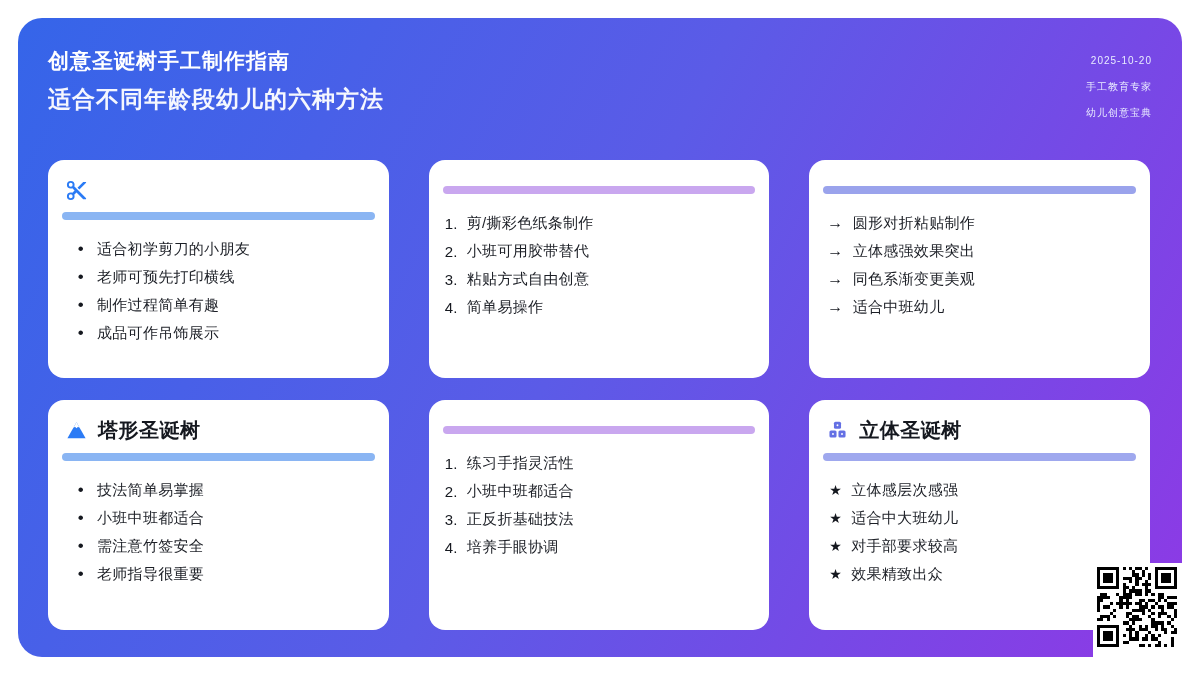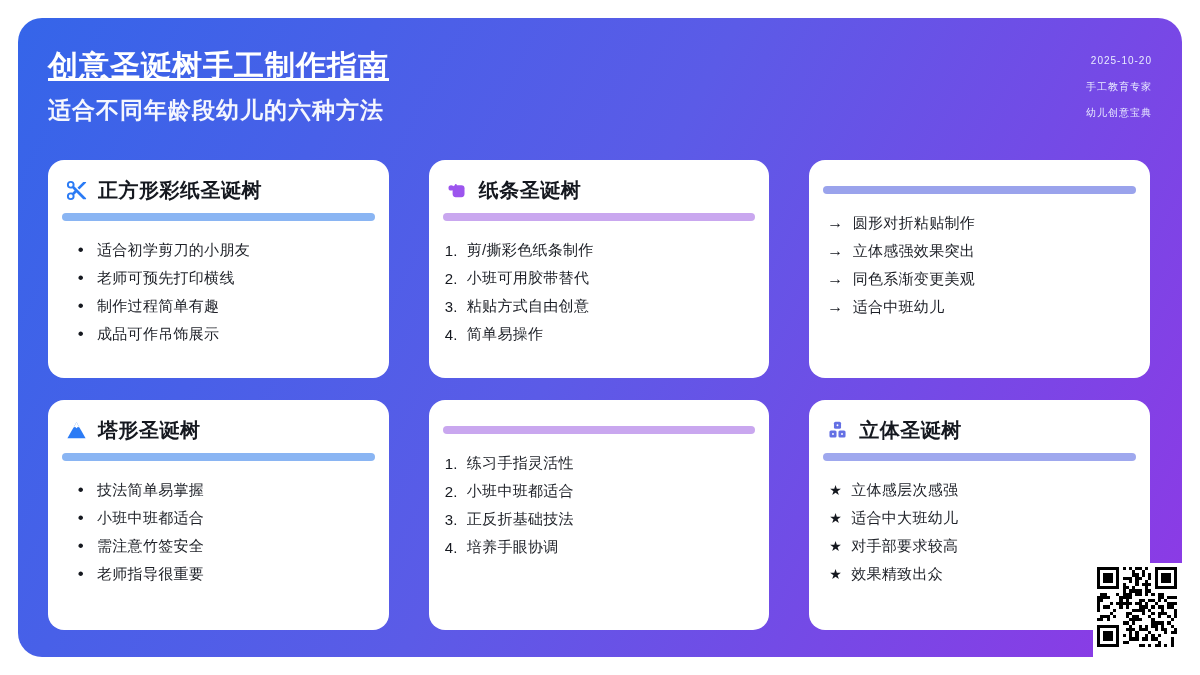--- a/index.html
+++ b/index.html
@@ -8,21 +8,21 @@
     background:#ffffff;
     font-family:"Liberation Sans","DejaVu Sans",sans-serif;
   }
   .canvas{
     position:absolute;left:18px;top:18px;right:18px;bottom:18px;
     border-radius:24px;
     background:linear-gradient(118deg,#3565e9 0%,#5b5be7 48%,#8e39e5 100%);
   }
   
   .header{position:absolute;left:30px;top:30px;right:30px;display:flex;justify-content:space-between;}
-  .title{font-size:30px;font-weight:600;color:#ffffff;letter-spacing:1px;line-height:1.2;text-decoration:underline;}
+  .title{font-size:21px;font-weight:600;color:#ffffff;letter-spacing:1px;line-height:1.2;}
   .subtitle{font-size:23px;font-weight:700;color:rgba(255,255,255,0.95);letter-spacing:1px;margin-top:11px;}
   .meta{text-align:right;font-size:10px;color:#e9ecff;line-height:26px;letter-spacing:1px;}
   
   .grid{
     position:absolute;left:30px;right:32px;top:142px;
     display:grid;grid-template-columns:repeat(3,1fr);
     grid-template-rows:218px 230px;column-gap:40px;row-gap:22px;
   }
   .card{
     background:#ffffff;border-radius:16px;padding:17px 14px 0 14px;
@@ -63,21 +63,20 @@
   </div>
 
   <div class="grid">
   <div class="card">
     <div class="card-head">
       <span class="icon-wrap">
             <svg viewBox="0 0 24 24" width="23" height="23">
               <path fill="#2b7bf5" d="M9.64,7.64C9.87,7.14 10,6.59 10,6A4,4 0 0,0 6,2A4,4 0 0,0 2,6A4,4 0 0,0 6,10C6.59,10 7.14,9.87 7.64,9.64L10,12L7.64,14.36C7.14,14.13 6.59,14 6,14A4,4 0 0,0 2,18A4,4 0 0,0 6,22A4,4 0 0,0 10,18C10,17.41 9.87,16.86 9.64,16.36L12,14L19,21H22V20L9.64,7.64M6,8A2,2 0 0,1 4,6A2,2 0 0,1 6,4A2,2 0 0,1 8,6A2,2 0 0,1 6,8M6,20A2,2 0 0,1 4,18A2,2 0 0,1 6,16A2,2 0 0,1 8,18A2,2 0 0,1 6,20M19,3L13,9L15,11L22,4V3H19"></path>
             </svg>
           </span>
-      <span class="card-title">正方形彩纸圣诞树</span>
     </div>
     <div class="card-bar" style="background: rgb(138, 181, 243);"></div>
     <div class="card-list">
           <div class="card-item">
             <span class="marker m-bullet">•</span>
             <span>适合初学剪刀的小朋友</span>
           </div>
           <div class="card-item">
             <span class="marker m-bullet">•</span>
             <span>老师可预先打印横线</span>
@@ -87,30 +86,20 @@
             <span>制作过程简单有趣</span>
           </div>
           <div class="card-item">
             <span class="marker m-bullet">•</span>
             <span>成品可作吊饰展示</span>
           </div>
         </div>
   </div>
 
   <div class="card">
-    <div class="card-head">
-      <span class="icon-wrap">
-            <svg viewBox="0 0 24 24" width="22" height="22">
-              <circle cx="5.6" cy="8.6" r="2.9" fill="#9c55ee"></circle>
-              <rect x="7.2" y="5.6" width="13" height="13.2" rx="3.4" fill="#9c55ee"></rect>
-              <rect x="9.6" y="4.4" width="2.2" height="3.4" rx="1.1" fill="#9c55ee"></rect>
-            </svg>
-          </span>
-      <span class="card-title">纸条圣诞树</span>
-    </div>
     <div class="card-bar" style="background: rgb(201, 167, 239);"></div>
     <div class="card-list">
           <div class="card-item">
             <span class="marker m-number">1.</span>
             <span>剪/撕彩色纸条制作</span>
           </div>
           <div class="card-item">
             <span class="marker m-number">2.</span>
             <span>小班可用胶带替代</span>
           </div>

